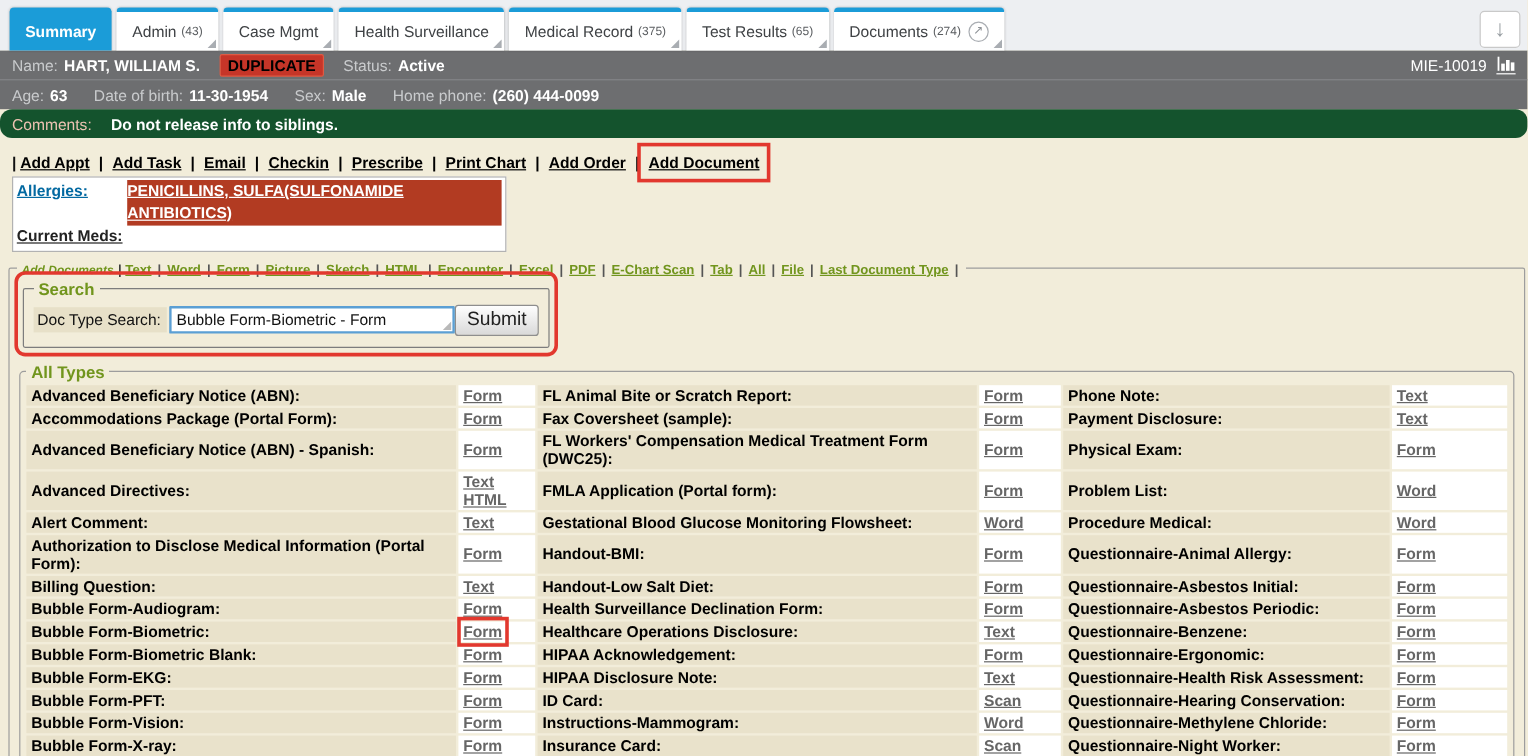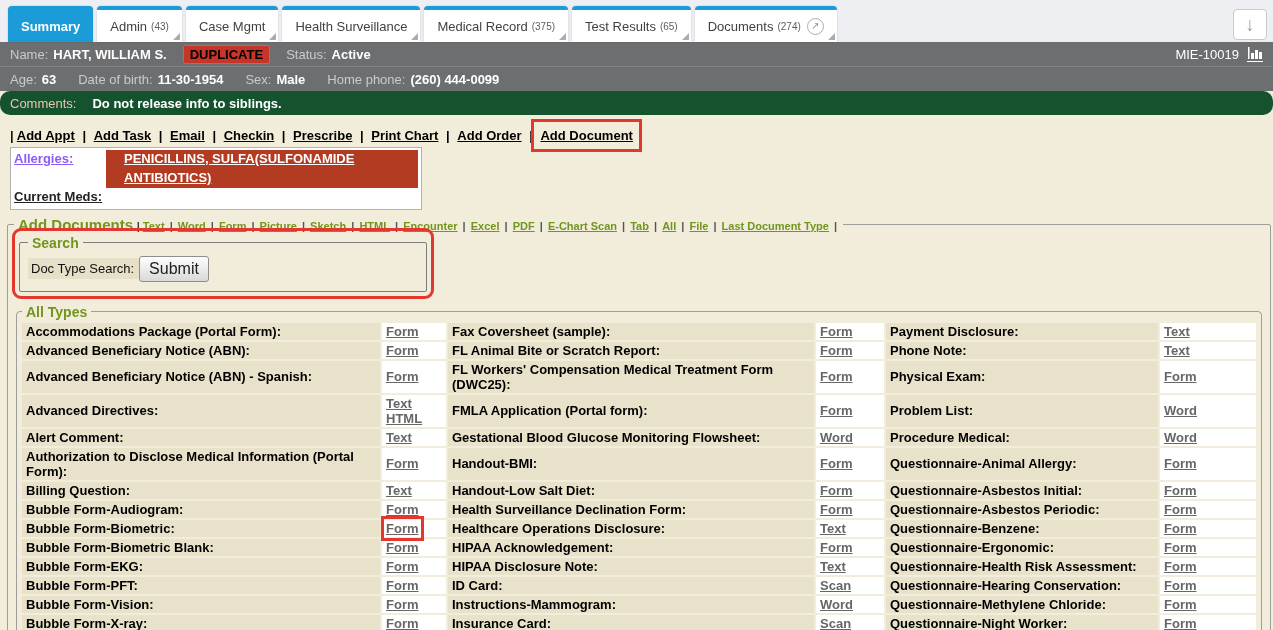--- a/index.html
+++ b/index.html
@@ -65,31 +65,31 @@
   .ann { outline:3px solid #e2382e; }
   .ann-action { outline-offset:6px; }
 
   
   .allergy-box {
     margin-left:10px; width:412px; background:#fff;
     border:1px solid #b2b2b2; padding:2px 3px; line-height:1.45;
   }
   .allergy-box .row { display:flex; align-items:baseline; }
   .allergy-box .rowlbl { width:92px; flex:0 0 92px; }
-  .allergy-box a { color:#8b5cf6; font-weight:bold; text-decoration:underline; cursor:pointer; }
-  .allergy-badge { background:#b23b22; padding:0 18px; }
+  .allergy-box a { color:#0369a1; font-weight:bold; text-decoration:underline; cursor:pointer; }
+  .allergy-badge { background:#b23b22; padding:0 0; }
   .allergy-badge a { color:#fff; }
   .meds a { color:#222; }
   .meds .comma { font-weight:bold; color:#222; }
 
   
   fieldset { border:1px solid #9d9d9d; border-radius:2px; }
   .outer-fs { margin:6px 7px 0 7px; padding:0 6px 20px 6px; height:430px; }
   .outer-fs > legend { padding:0 4px; }
-  .fs-title { color:#71951d; font-weight:bold; font-size:15px; }
+  .fs-title { color:#71951d; font-weight:bold; font-size:10px;font-style:italic; }
   .type-links { font-size:11px; font-weight:bold; color:#3c3c3c; }
   .type-links a { color:#71951d; text-decoration:underline; cursor:pointer; }
   .type-links .sep { color:#555; padding:0 2px; }
 
   .search-fs { width:408px; margin:2px 0 0 5px; padding:2px 8px 9px 8px; border-color:#7d7d7d; outline-offset:4px; }
   .search-fs legend { padding:0 4px; }
   .fs-legend { color:#71951d; font-weight:bold; font-size:14px; }
   .search-row { display:flex; align-items:center; margin-top:3px; }
   .search-lbl { background:#e7e0c8; padding:3px 5px 3px 3px; white-space:nowrap; }
   .combo-wrap { position:relative; display:inline-flex; margin-left:2px; }
@@ -211,60 +211,63 @@
 <fieldset class="outer-fs">
   <legend>
     <span class="fs-title">Add Documents</span>
     <span class="type-links" id="typelinks-mount"> | <a>Text</a><span class="sep"> | </span><a>Word</a><span class="sep"> | </span><a>Form</a><span class="sep"> | </span><a>Picture</a><span class="sep"> | </span><a>Sketch</a><span class="sep"> | </span><a>HTML</a><span class="sep"> | </span><a>Encounter</a><span class="sep"> | </span><a>Excel</a><span class="sep"> | </span><a>PDF</a><span class="sep"> | </span><a>E-Chart Scan</a><span class="sep"> | </span><a>Tab</a><span class="sep"> | </span><a>All</a><span class="sep"> | </span><a>File</a><span class="sep"> | </span><a>Last Document Type</a><span class="sep"> | </span></span>
   </legend>
 
   <fieldset class="search-fs ann">
     <legend><span class="fs-legend">Search</span></legend>
     <div class="search-row">
       <span class="search-lbl">Doc Type Search:</span>
+      <span class="combo-wrap">
+        <input type="text" value="Bubble Form-Biometric - Form" style="">
+      </span>
       <button class="submit-btn">Submit</button>
     </div>
   </fieldset>
 
   <fieldset class="alltypes-fs">
     <legend><span class="fs-legend">All Types</span></legend>
     <table class="doc-table">
       <colgroup>
         <col style="width:358px">
           <col style="width:64px">
         <col style="width:366px">
           <col style="width:68px">
         <col style="width:272px">
           <col style="width:96px">
       </colgroup>
       <tbody id="table-mount">
           <tr>
+            <td class="lbl">Advanced Beneficiary Notice (ABN):</td>
+            <td class="lnk">
+              <a>Form</a>
+            </td>
+            <td class="lbl">FL Animal Bite or Scratch Report:</td>
+            <td class="lnk">
+              <a>Form</a>
+            </td>
+            <td class="lbl">Phone Note:</td>
+            <td class="lnk">
+              <a>Text</a>
+            </td>
+          </tr>
+          <tr>
             <td class="lbl">Accommodations Package (Portal Form):</td>
             <td class="lnk">
               <a>Form</a>
             </td>
             <td class="lbl">Fax Coversheet (sample):</td>
             <td class="lnk">
               <a>Form</a>
             </td>
             <td class="lbl">Payment Disclosure:</td>
-            <td class="lnk">
-              <a>Text</a>
-            </td>
-          </tr>
-          <tr>
-            <td class="lbl">Advanced Beneficiary Notice (ABN):</td>
-            <td class="lnk">
-              <a>Form</a>
-            </td>
-            <td class="lbl">FL Animal Bite or Scratch Report:</td>
-            <td class="lnk">
-              <a>Form</a>
-            </td>
-            <td class="lbl">Phone Note:</td>
             <td class="lnk">
               <a>Text</a>
             </td>
           </tr>
           <tr>
             <td class="lbl">Advanced Beneficiary Notice (ABN) - Spanish:</td>
             <td class="lnk">
               <a>Form</a>
             </td>
             <td class="lbl">FL Workers' Compensation Medical Treatment Form (DWC25):</td>

